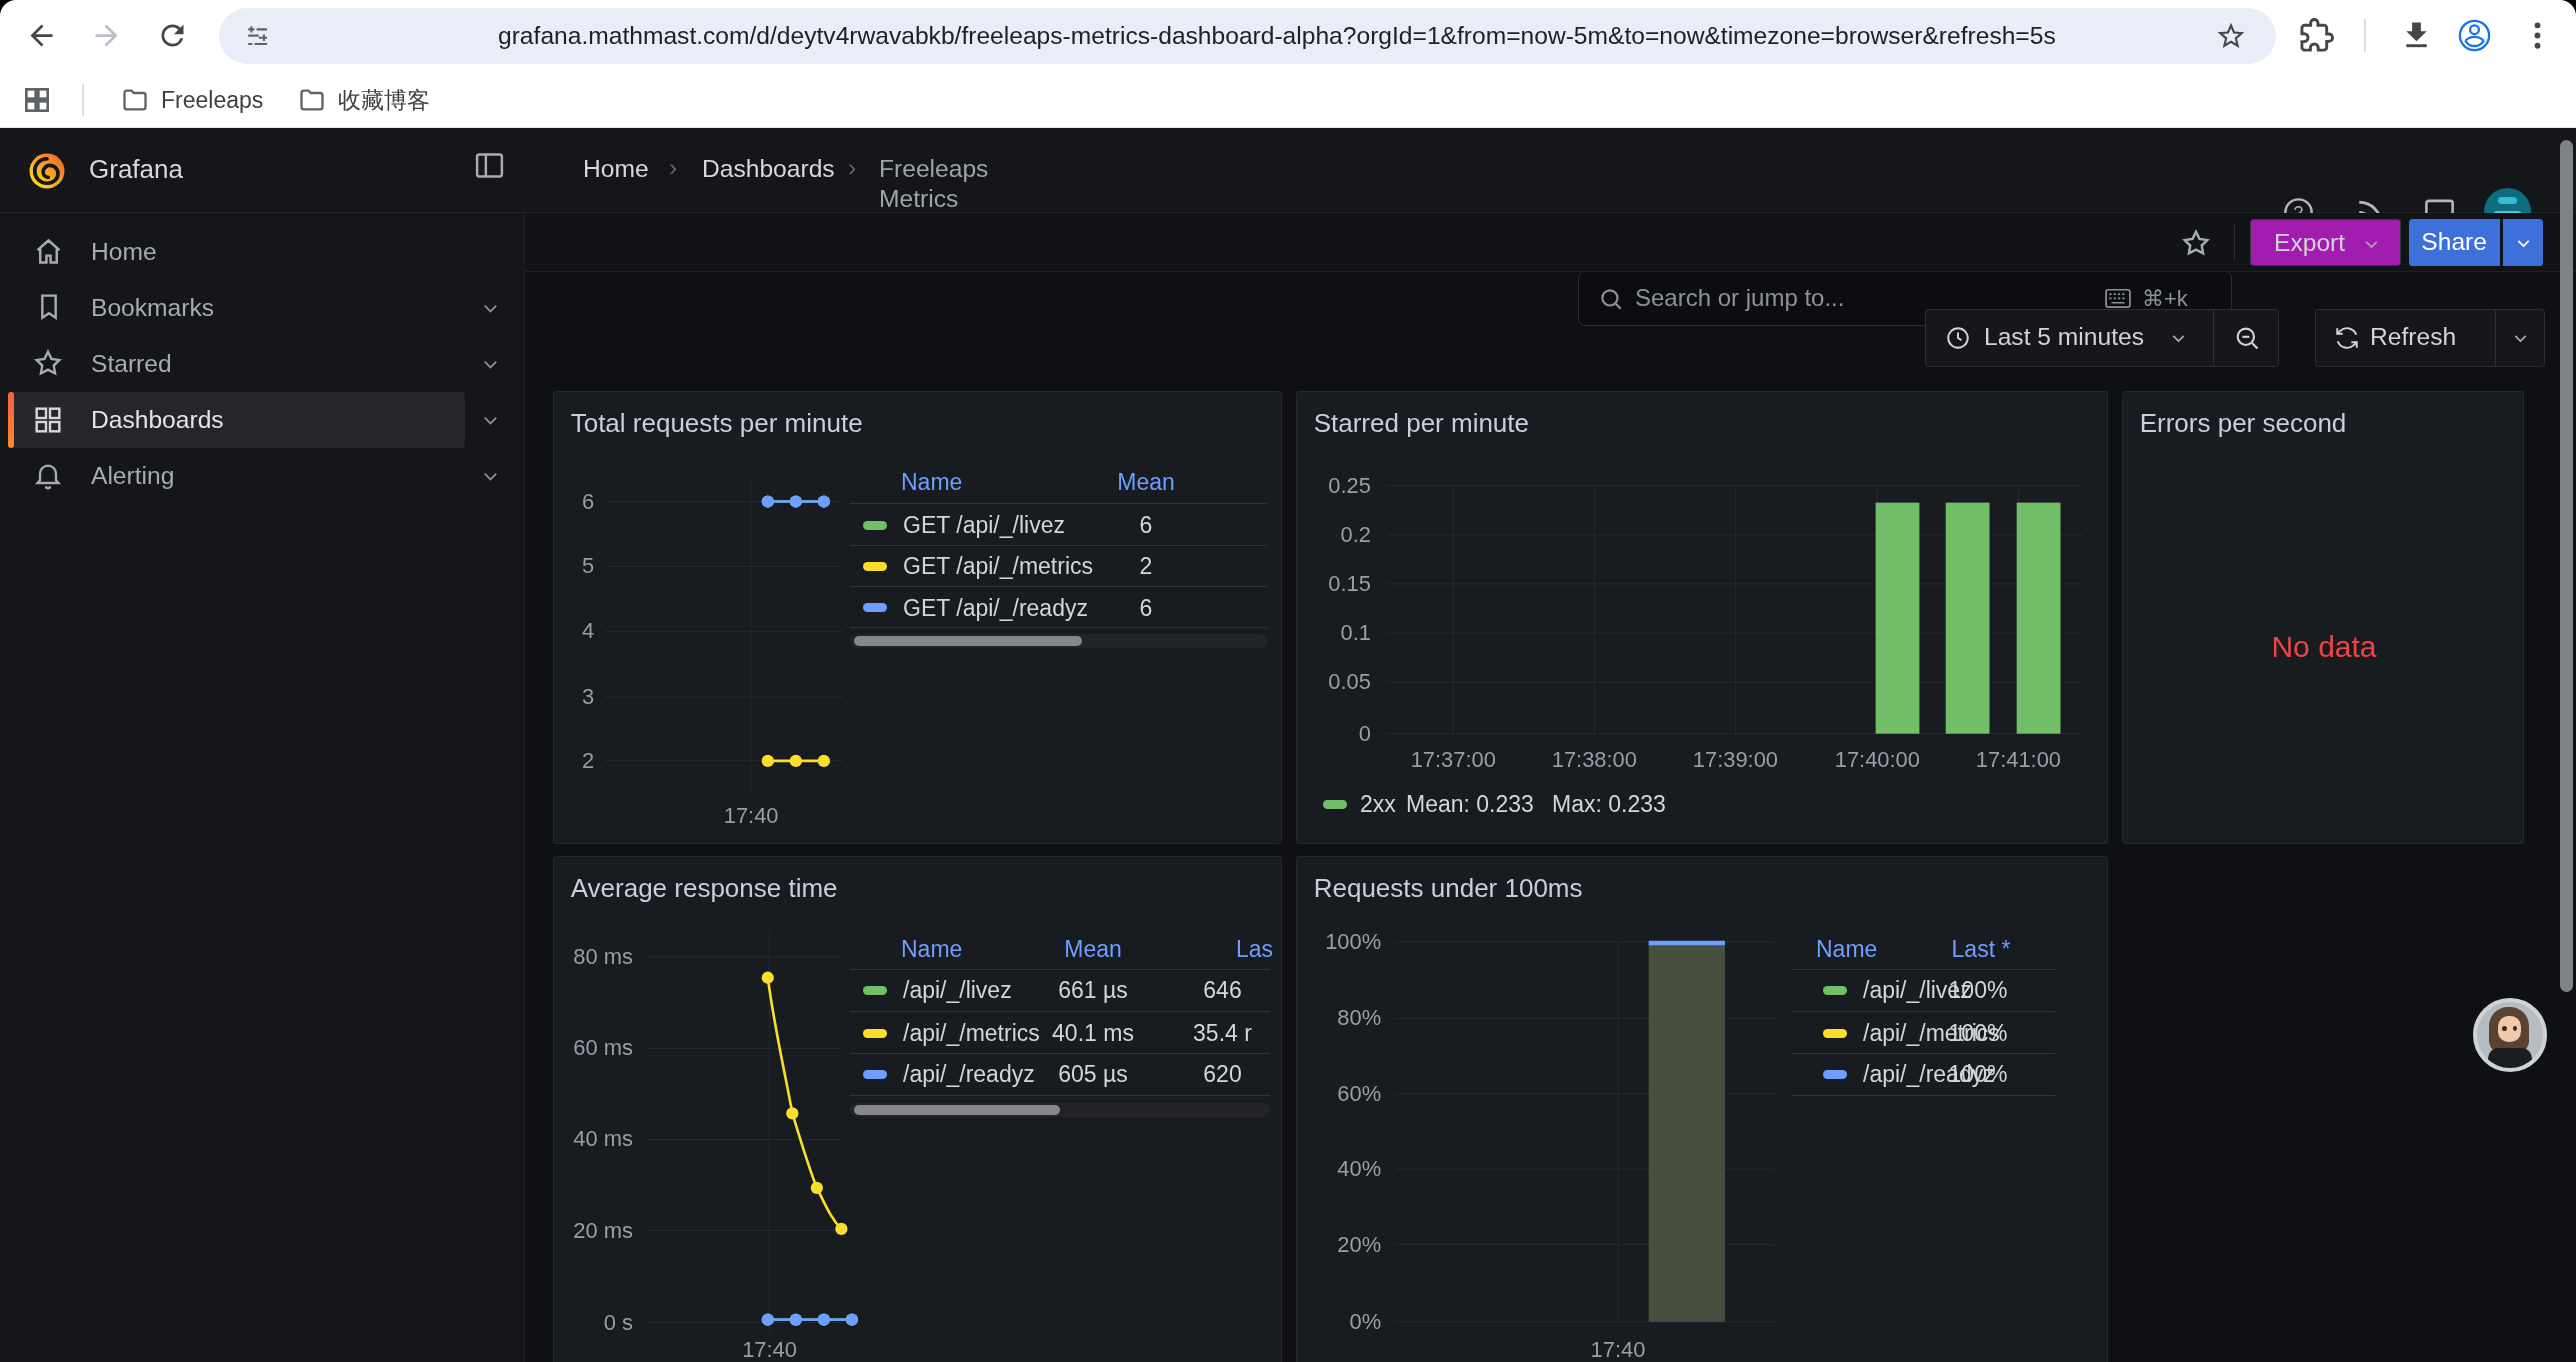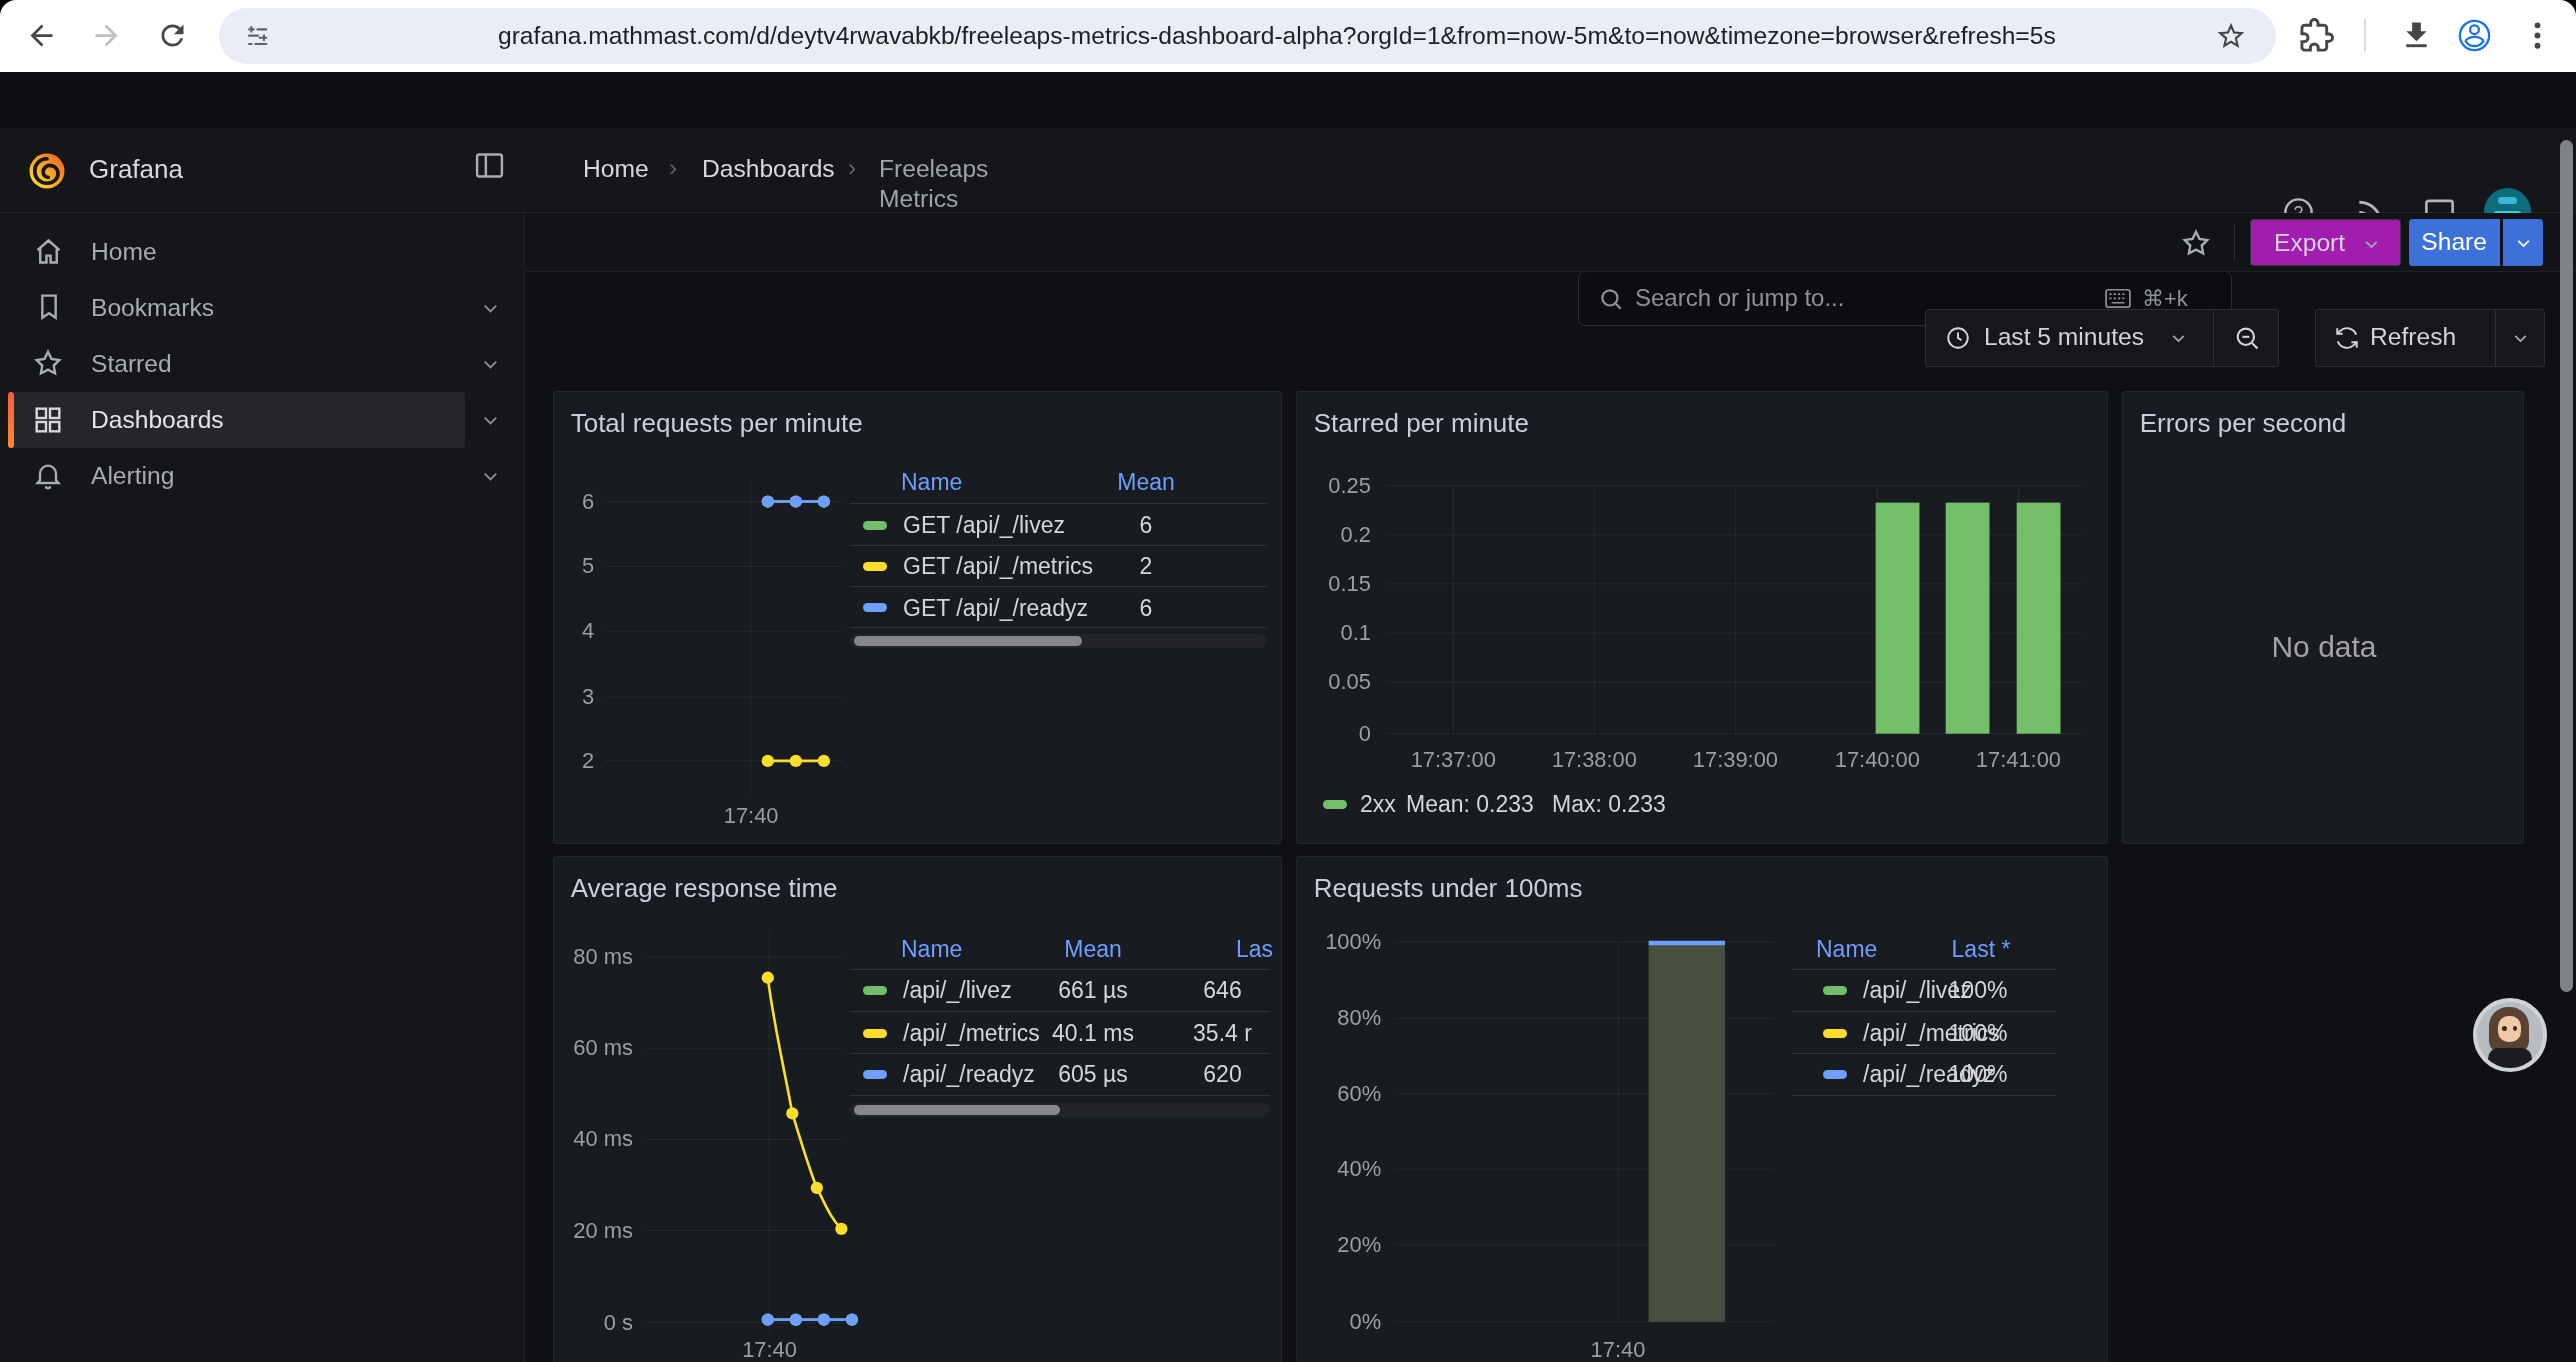--- a/index.html
+++ b/index.html
@@ -43,21 +43,21 @@
   .ptitle{left:16.7px;top:15px;font-size:26px;font-weight:500;color:#ccccdc;line-height:32px;}
   .panel svg{position:absolute;left:0;top:0;}
   .panel svg text{font-family:"Liberation Sans",sans-serif;fill:#9b9ea6;font-size:25px;}
   .lg-head{font-size:23px;font-weight:500;color:#6e9fff;line-height:28px;}
   .lg-cell{font-size:23px;color:#d5d6db;line-height:28px;white-space:nowrap;}
   .lg-right{text-align:center;}
   .swatch{width:24px;height:8.8px;border-radius:4.4px;}
   .lg-div{height:0.9px;background:rgba(204,204,220,0.14);}
   .lg-scroll{background:#222428;border-radius:7px;}
   .lg-thumb{background:#85878c;border-radius:5.3px;}
-  .nodata{font-size:30px;color:#a3a3a3;}
+  .nodata{font-size:30px;color:#ef4444;}
   
   .pg-thumb{left:2560px;top:140px;width:13px;height:852px;background:#7f8287;border-radius:7px;}
 </style>
 </head>
 <body>
 
 <div class="window">
 
   <div class="abs toolbar">
     <svg class="abs" style="left:24.6px;top:19px" width="33" height="33" viewBox="0 0 24 24">
@@ -91,20 +91,41 @@
     <svg class="abs" style="left:2457px;top:17.5px" width="35" height="35" viewBox="0 0 24 24">
         <path d="M12 2C6.48 2 2 6.48 2 12s4.48 10 10 10 10-4.48 10-10S17.52 2 12 2zm0 3c1.66 0 3 1.34 3 3s-1.34 3-3 3-3-1.34-3-3 1.34-3 3-3zm0 14.2c-2.5 0-4.71-1.28-6-3.22.03-1.99 4-3.08 6-3.08 1.99 0 5.97 1.09 6 3.08-1.29 1.94-3.5 3.22-6 3.22z" fill="none" stroke="#1a73e8" stroke-width="1.6"></path>
       </svg>
     <svg class="abs" style="left:2520px;top:17.5px" width="35" height="35" viewBox="0 0 24 24">
         <circle cx="12" cy="5" r="2" fill="#444746"></circle>
         <circle cx="12" cy="12" r="2" fill="#444746"></circle>
         <circle cx="12" cy="19" r="2" fill="#444746"></circle>
       </svg>
   </div>
 
+  <div class="abs bookbar">
+    <svg class="abs" style="left:21px;top:12.3px" width="32" height="32" viewBox="0 0 24 24">
+        <rect x="4" y="4" width="7" height="7" fill="none" stroke="#5f6368" stroke-width="2"></rect>
+        <rect x="13" y="4" width="7" height="7" fill="none" stroke="#5f6368" stroke-width="2"></rect>
+        <rect x="4" y="13" width="7" height="7" fill="none" stroke="#5f6368" stroke-width="2"></rect>
+        <rect x="13" y="13" width="7" height="7" fill="none" stroke="#5f6368" stroke-width="2"></rect>
+      </svg>
+    <div class="abs vdiv-light" style="left:82px;top:12.3px;height:32px"></div>
+    <div class="abs" style="left:112px;top:7px;width:202px;height:42px">
+      <svg class="abs" style="left:8.8px;top:7px" width="28" height="28" viewBox="0 0 24 24">
+          <path d="M3 6a2 2 0 0 1 2-2h4l2 2h8a2 2 0 0 1 2 2v10a2 2 0 0 1-2 2H5a2 2 0 0 1-2-2V6z" fill="none" stroke="#5f6368" stroke-width="2"></path>
+        </svg>
+      <span class="abs bm-label" style="left:49px;top:8px">Freeleaps</span>
+    </div>
+    <div class="abs" style="left:289px;top:7px;width:202px;height:42px">
+      <svg class="abs" style="left:8.8px;top:7px" width="28" height="28" viewBox="0 0 24 24">
+          <path d="M3 6a2 2 0 0 1 2-2h4l2 2h8a2 2 0 0 1 2 2v10a2 2 0 0 1-2 2H5a2 2 0 0 1-2-2V6z" fill="none" stroke="#5f6368" stroke-width="2"></path>
+        </svg>
+      <span class="abs bm-label" style="left:49px;top:8px">收藏博客</span>
+    </div>
+  </div>
 
   <div class="abs gf"></div>
 
   <div class="abs topbar">
     <svg class="abs" style="left:26px;top:22px" width="42" height="42" viewBox="0 0 24 24">
       <defs>
           <linearGradient id="gl" x1="0" y1="1" x2="1" y2="0">
             <stop offset="0" stop-color="#fcee1f"></stop>
             <stop offset="1" stop-color="#f15b2a"></stop>
           </linearGradient>

